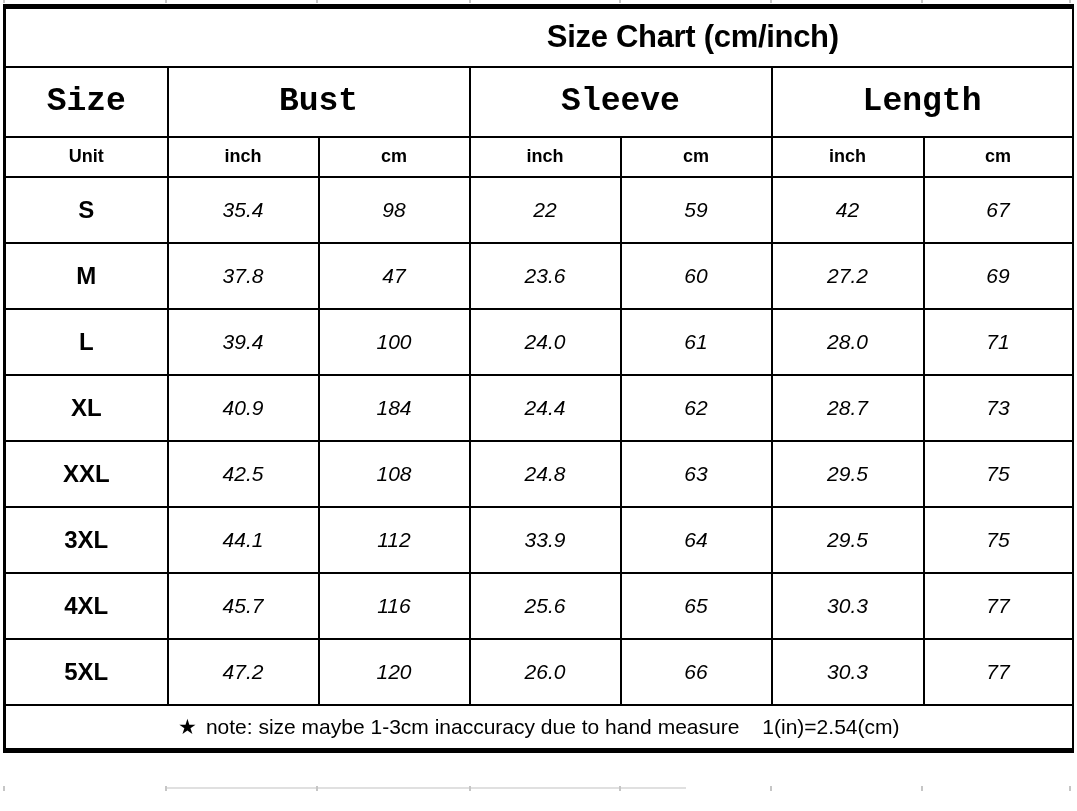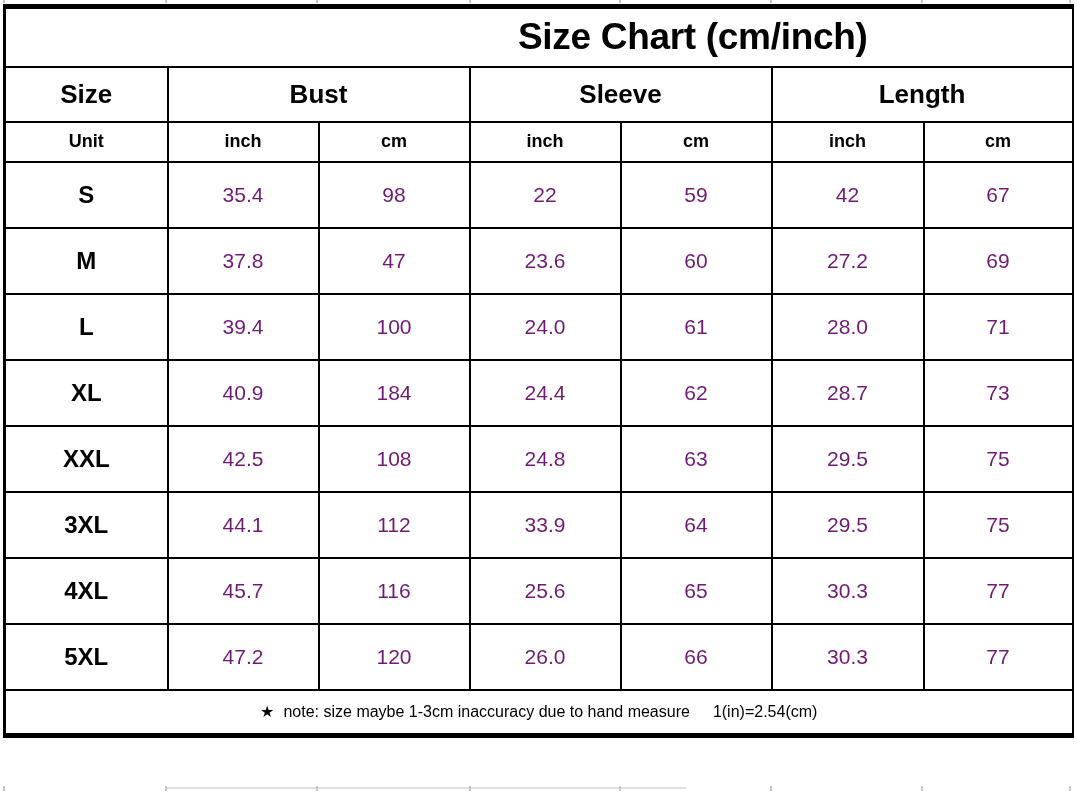--- a/index.html
+++ b/index.html
@@ -28,53 +28,55 @@
   table.size-chart td {
     border: 2px solid #000;
     text-align: center;
     vertical-align: middle;
     padding: 0;
     overflow: hidden;
     white-space: nowrap;
   }
   tr.title-row td {
     height: 60px;
-    font-size: 37px;
+    font-size: 31px;
     font-weight: 700;
     letter-spacing: -0.3px;
     padding-left: 308px; 
   }
   tr.group-row td {
-    height: 55px;
-    font-size: 26px;
-    font-weight: 700;
+    height: 70px;
+    font-size: 33px;
+    font-weight: 700;
+    font-family: Liberation Mono, monospace;
   }
   tr.unit-row td {
     height: 40px;
     font-size: 18px;
     font-weight: 700;
     margin-left: 12px;
   }
   tr.data-row td { height: 66px; }
   tr.data-row td.size-cell {
     font-size: 24px;
     font-weight: 700;
   }
   tr.data-row td.val-cell {
     font-size: 21px;
     font-weight: 400;
-    color: #701a75;
+    color: #000000;
+    font-style: italic;
   }
   tr.note-row td { height: 46px; }
   .note-wrap {
     display: flex;
     justify-content: center;
     align-items: center;
     gap: 23px;
-    font-size: 16px;
+    font-size: 21px;
     font-weight: 400;
   }
   .note-main .star { margin-right: 9px; }
   
   .stub {
     position: absolute;
     width: 2px;
     background: #c6c6c6;
   }
   .stub.top { top: 0; height: 3px; }

